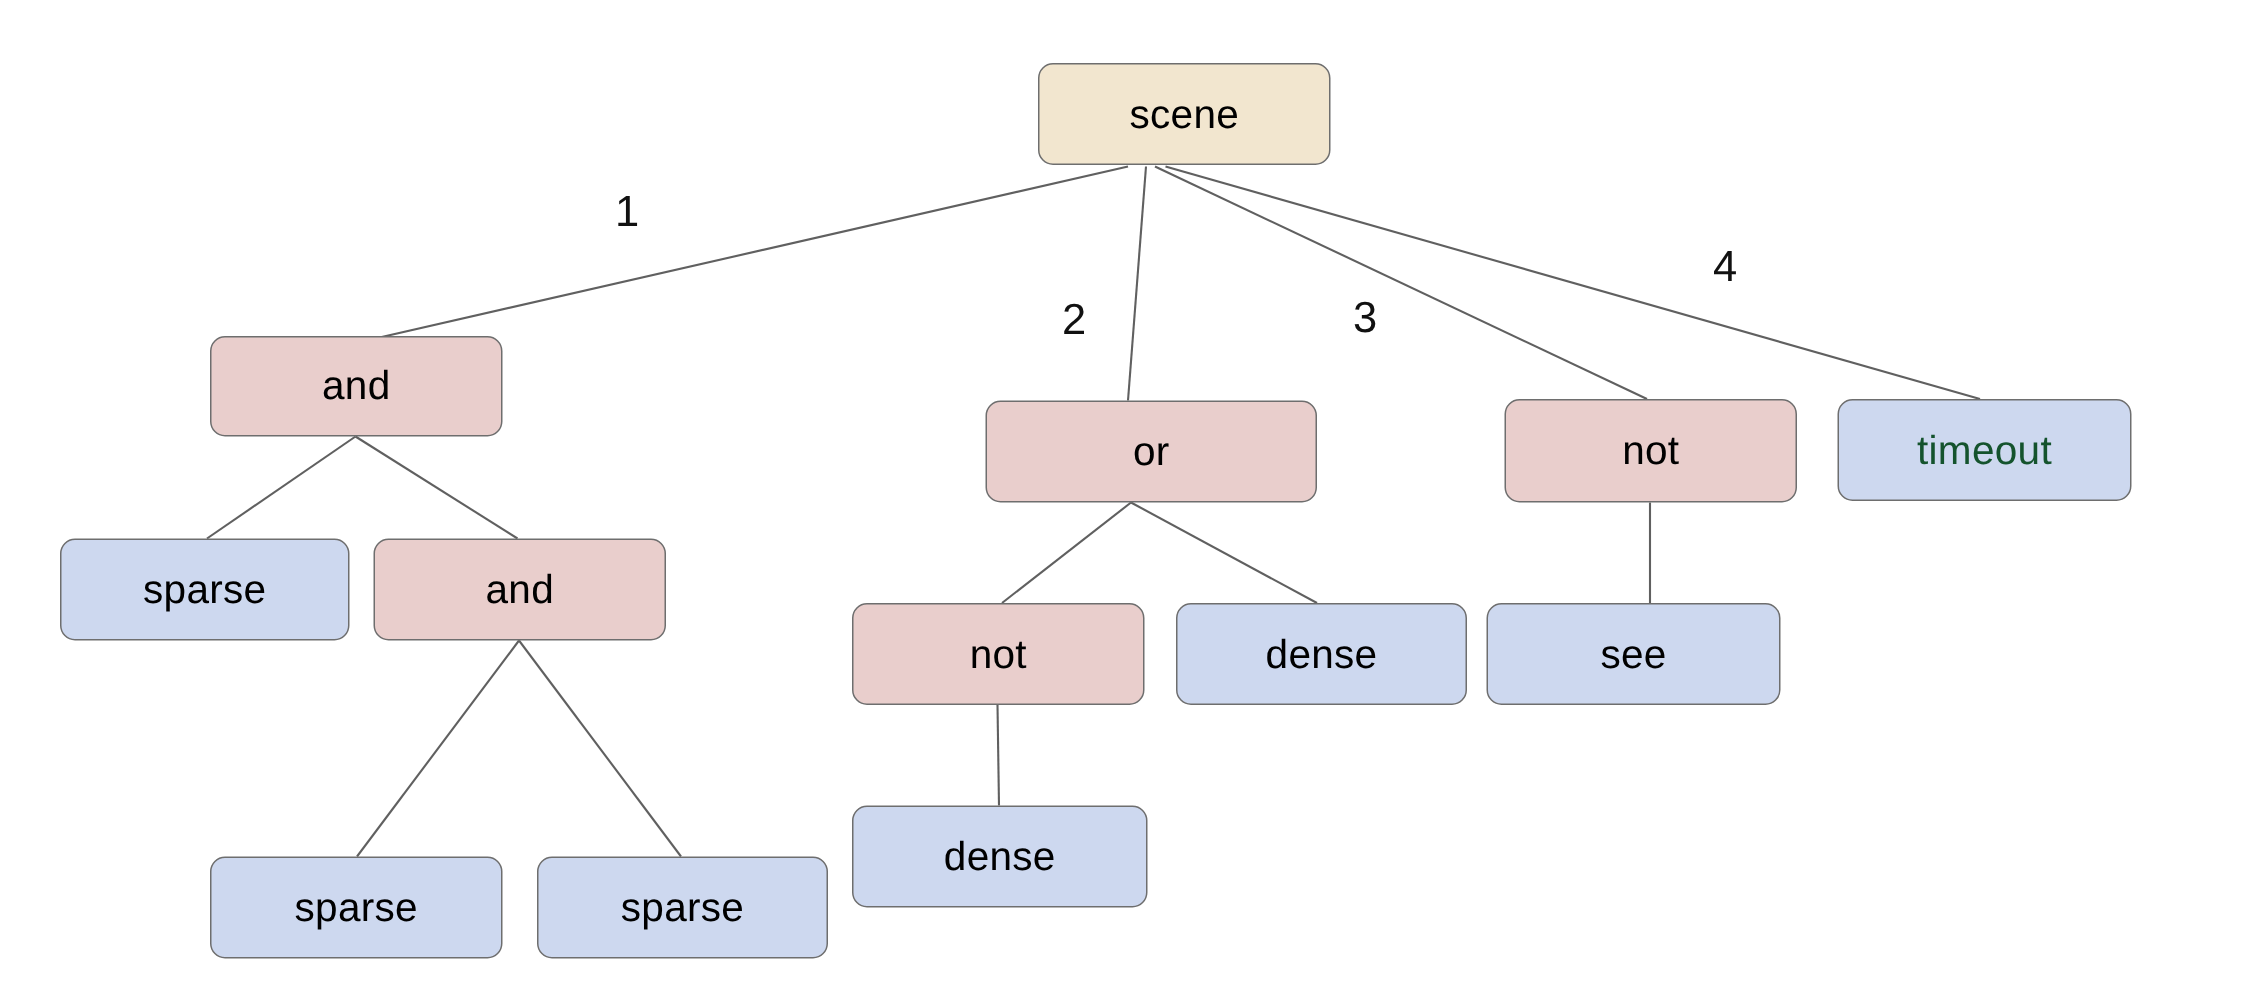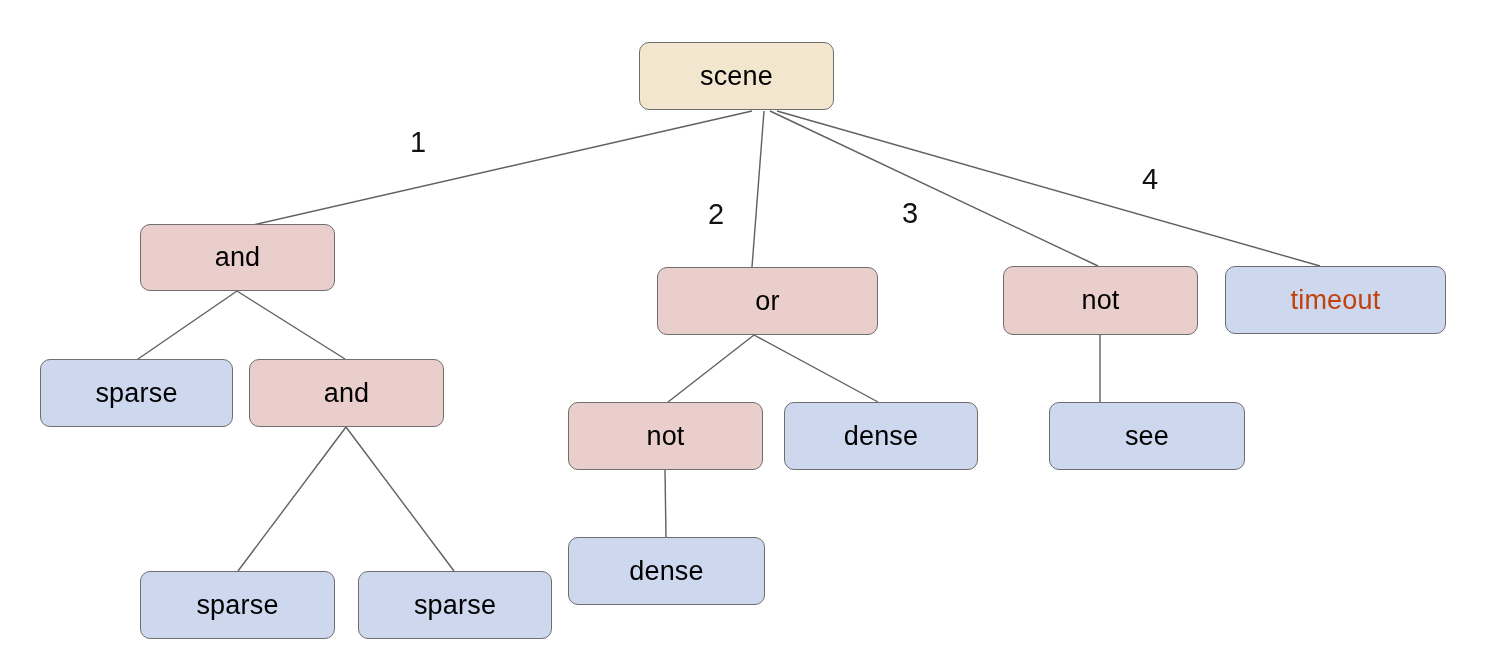--- a/index.html
+++ b/index.html
@@ -47,48 +47,48 @@
       <line x1="237" y1="291" x2="138" y2="359" stroke="#606060" stroke-width="1.4"></line>
       <line x1="237" y1="291" x2="345" y2="359" stroke="#606060" stroke-width="1.4"></line>
       <line x1="346" y1="427" x2="238" y2="571" stroke="#606060" stroke-width="1.4"></line>
       <line x1="346" y1="427" x2="454" y2="571" stroke="#606060" stroke-width="1.4"></line>
       <line x1="754" y1="335" x2="668" y2="402" stroke="#606060" stroke-width="1.4"></line>
       <line x1="754" y1="335" x2="878" y2="402" stroke="#606060" stroke-width="1.4"></line>
       <line x1="665" y1="470" x2="666" y2="537" stroke="#606060" stroke-width="1.4"></line>
       <line x1="1100" y1="335" x2="1100" y2="402" stroke="#606060" stroke-width="1.4"></line>
     </svg>
   <div id="nodes">
-      <div class="node" style="left: 639px; top: 42px; width: 195px; height: 68px; background: rgb(242, 230, 207); border: 1.5px solid rgb(110, 110, 110); color: rgb(0, 0, 0);">
+      <div class="node" style="left: 692px; top: 42px; width: 195px; height: 68px; background: rgb(242, 230, 207); border: 1.5px solid rgb(110, 110, 110); color: rgb(0, 0, 0);">
         <span>scene</span>
       </div>
       <div class="node" style="left: 140px; top: 224px; width: 195px; height: 67px; background: rgb(233, 206, 204); border: 1.5px solid rgb(110, 110, 110); color: rgb(0, 0, 0);">
         <span>and</span>
       </div>
       <div class="node" style="left: 657px; top: 267px; width: 221px; height: 68px; background: rgb(233, 206, 204); border: 1.5px solid rgb(110, 110, 110); color: rgb(0, 0, 0);">
         <span>or</span>
       </div>
       <div class="node" style="left: 1003px; top: 266px; width: 195px; height: 69px; background: rgb(233, 206, 204); border: 1.5px solid rgb(110, 110, 110); color: rgb(0, 0, 0);">
         <span>not</span>
       </div>
-      <div class="node" style="left: 1225px; top: 266px; width: 221px; height: 68px; background: rgb(205, 216, 239); border: 1.5px solid rgb(110, 110, 110); color: #c2410c;">
+      <div class="node" style="left: 1225px; top: 266px; width: 196px; height: 68px; background: rgb(205, 216, 239); border: 1.5px solid rgb(110, 110, 110); color: #14532d;">
         <span>timeout</span>
       </div>
       <div class="node" style="left: 40px; top: 359px; width: 193px; height: 68px; background: rgb(205, 216, 239); border: 1.5px solid rgb(110, 110, 110); color: rgb(0, 0, 0);">
         <span>sparse</span>
       </div>
       <div class="node" style="left: 249px; top: 359px; width: 195px; height: 68px; background: rgb(233, 206, 204); border: 1.5px solid rgb(110, 110, 110); color: rgb(0, 0, 0);">
         <span>and</span>
       </div>
       <div class="node" style="left: 568px; top: 402px; width: 195px; height: 68px; background: rgb(233, 206, 204); border: 1.5px solid rgb(110, 110, 110); color: rgb(0, 0, 0);">
         <span>not</span>
       </div>
       <div class="node" style="left: 784px; top: 402px; width: 194px; height: 68px; background: rgb(205, 216, 239); border: 1.5px solid rgb(110, 110, 110); color: rgb(0, 0, 0);">
         <span>dense</span>
       </div>
-      <div class="node" style="left: 1049px; top: 402px; width: 196px; height: 68px; background: rgb(205, 216, 239); border: 1.5px solid rgb(110, 110, 110); color: rgb(0, 0, 0);">
+      <div class="node" style="left: 991px; top: 402px; width: 196px; height: 68px; background: rgb(205, 216, 239); border: 1.5px solid rgb(110, 110, 110); color: rgb(0, 0, 0);">
         <span>see</span>
       </div>
       <div class="node" style="left: 140px; top: 571px; width: 195px; height: 68px; background: rgb(205, 216, 239); border: 1.5px solid rgb(110, 110, 110); color: rgb(0, 0, 0);">
         <span>sparse</span>
       </div>
       <div class="node" style="left: 358px; top: 571px; width: 194px; height: 68px; background: rgb(205, 216, 239); border: 1.5px solid rgb(110, 110, 110); color: rgb(0, 0, 0);">
         <span>sparse</span>
       </div>
       <div class="node" style="left: 568px; top: 537px; width: 197px; height: 68px; background: rgb(205, 216, 239); border: 1.5px solid rgb(110, 110, 110); color: rgb(0, 0, 0);">
         <span>dense</span>

